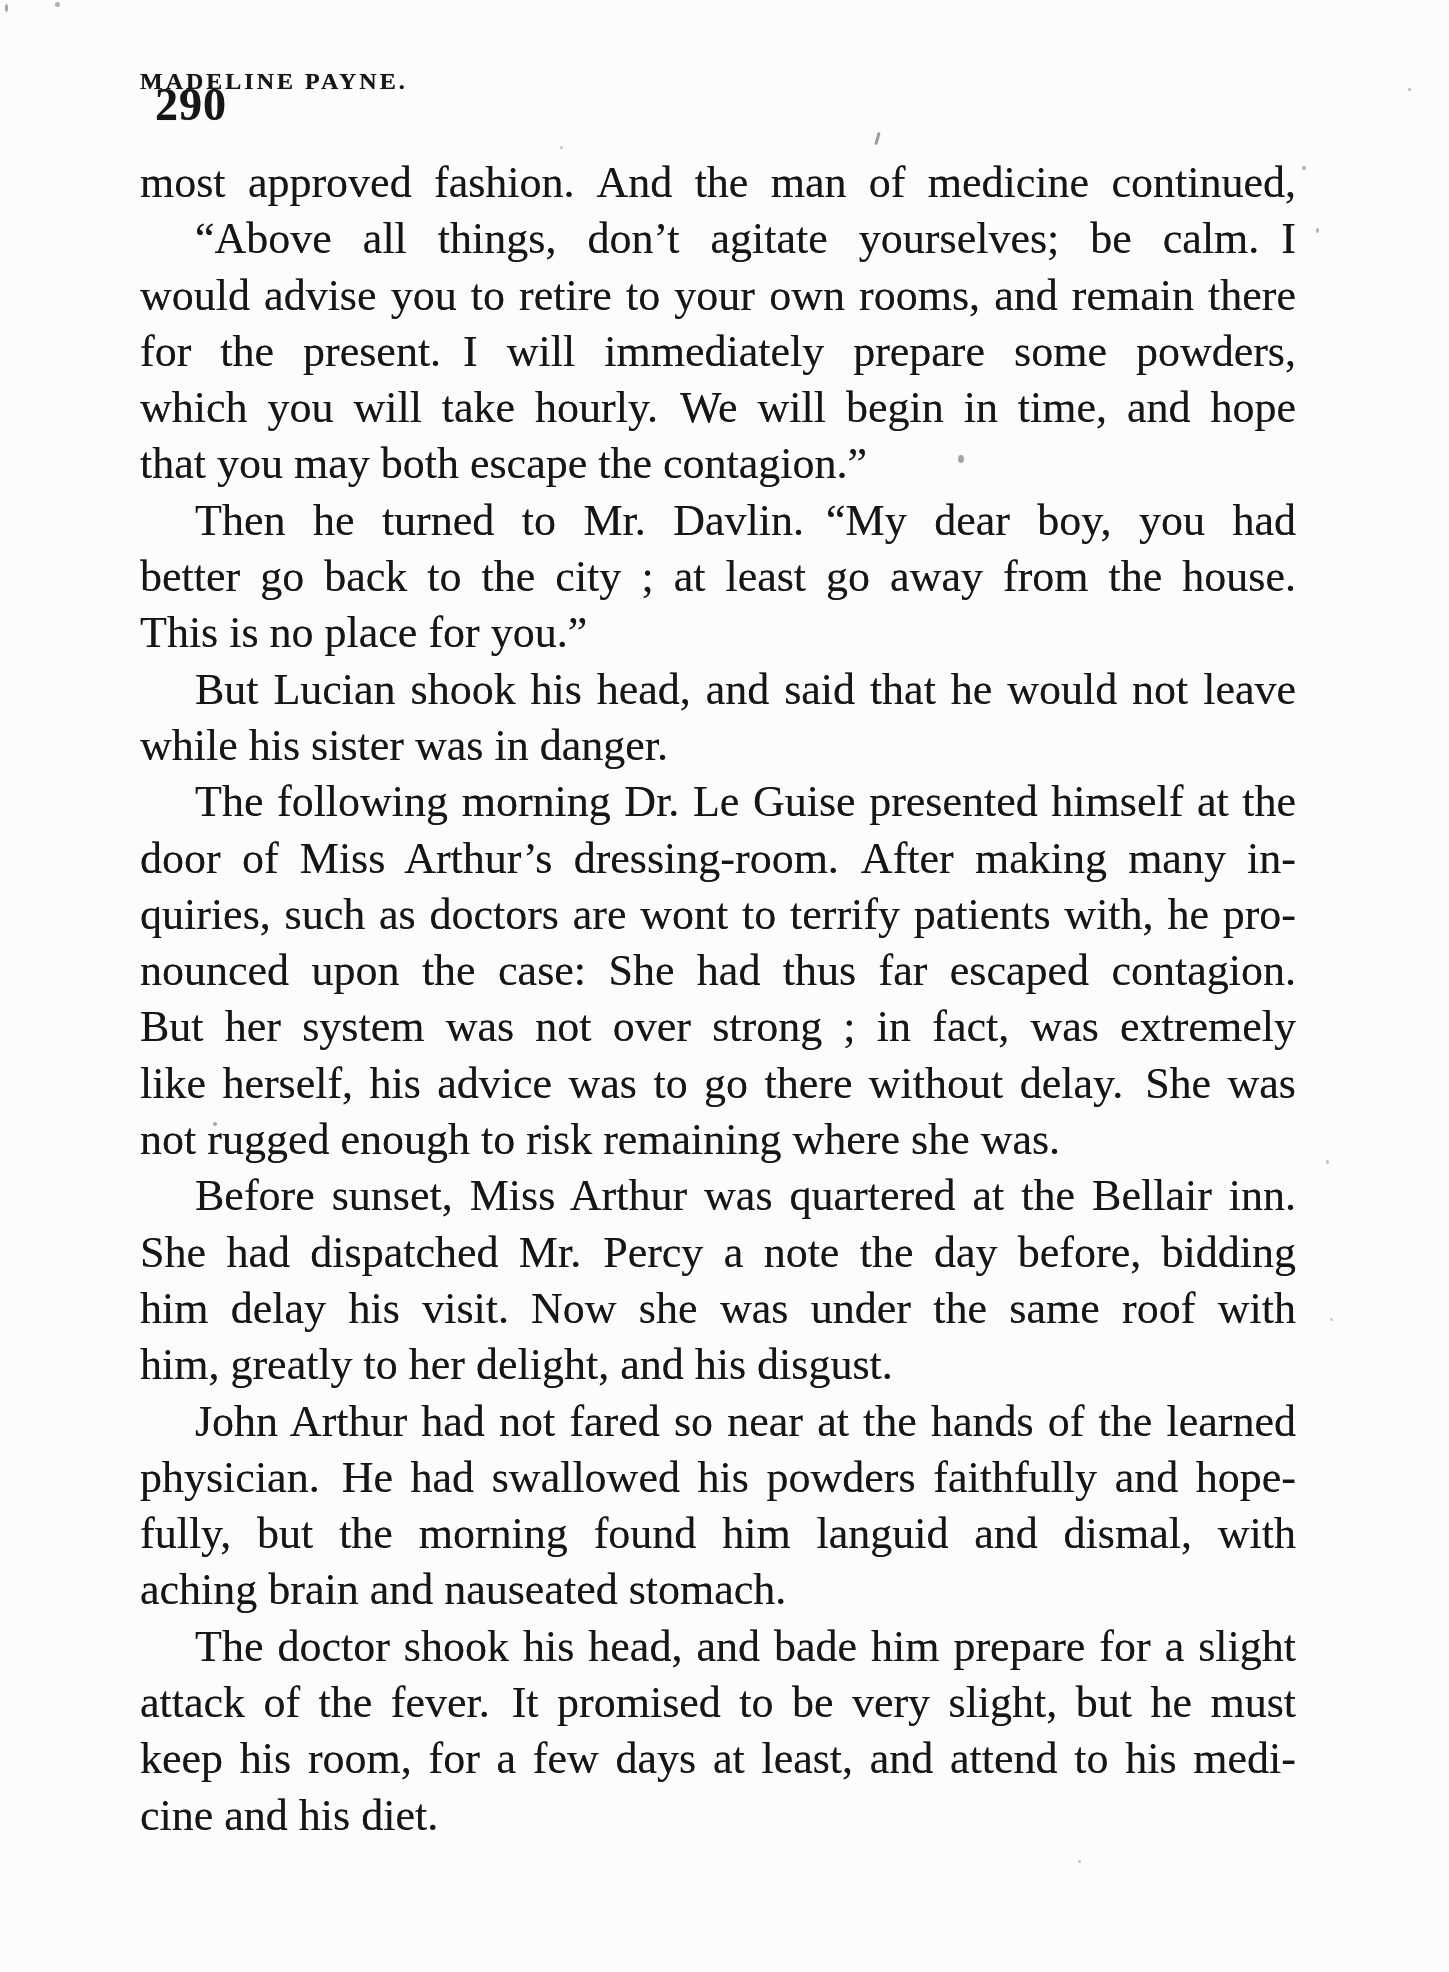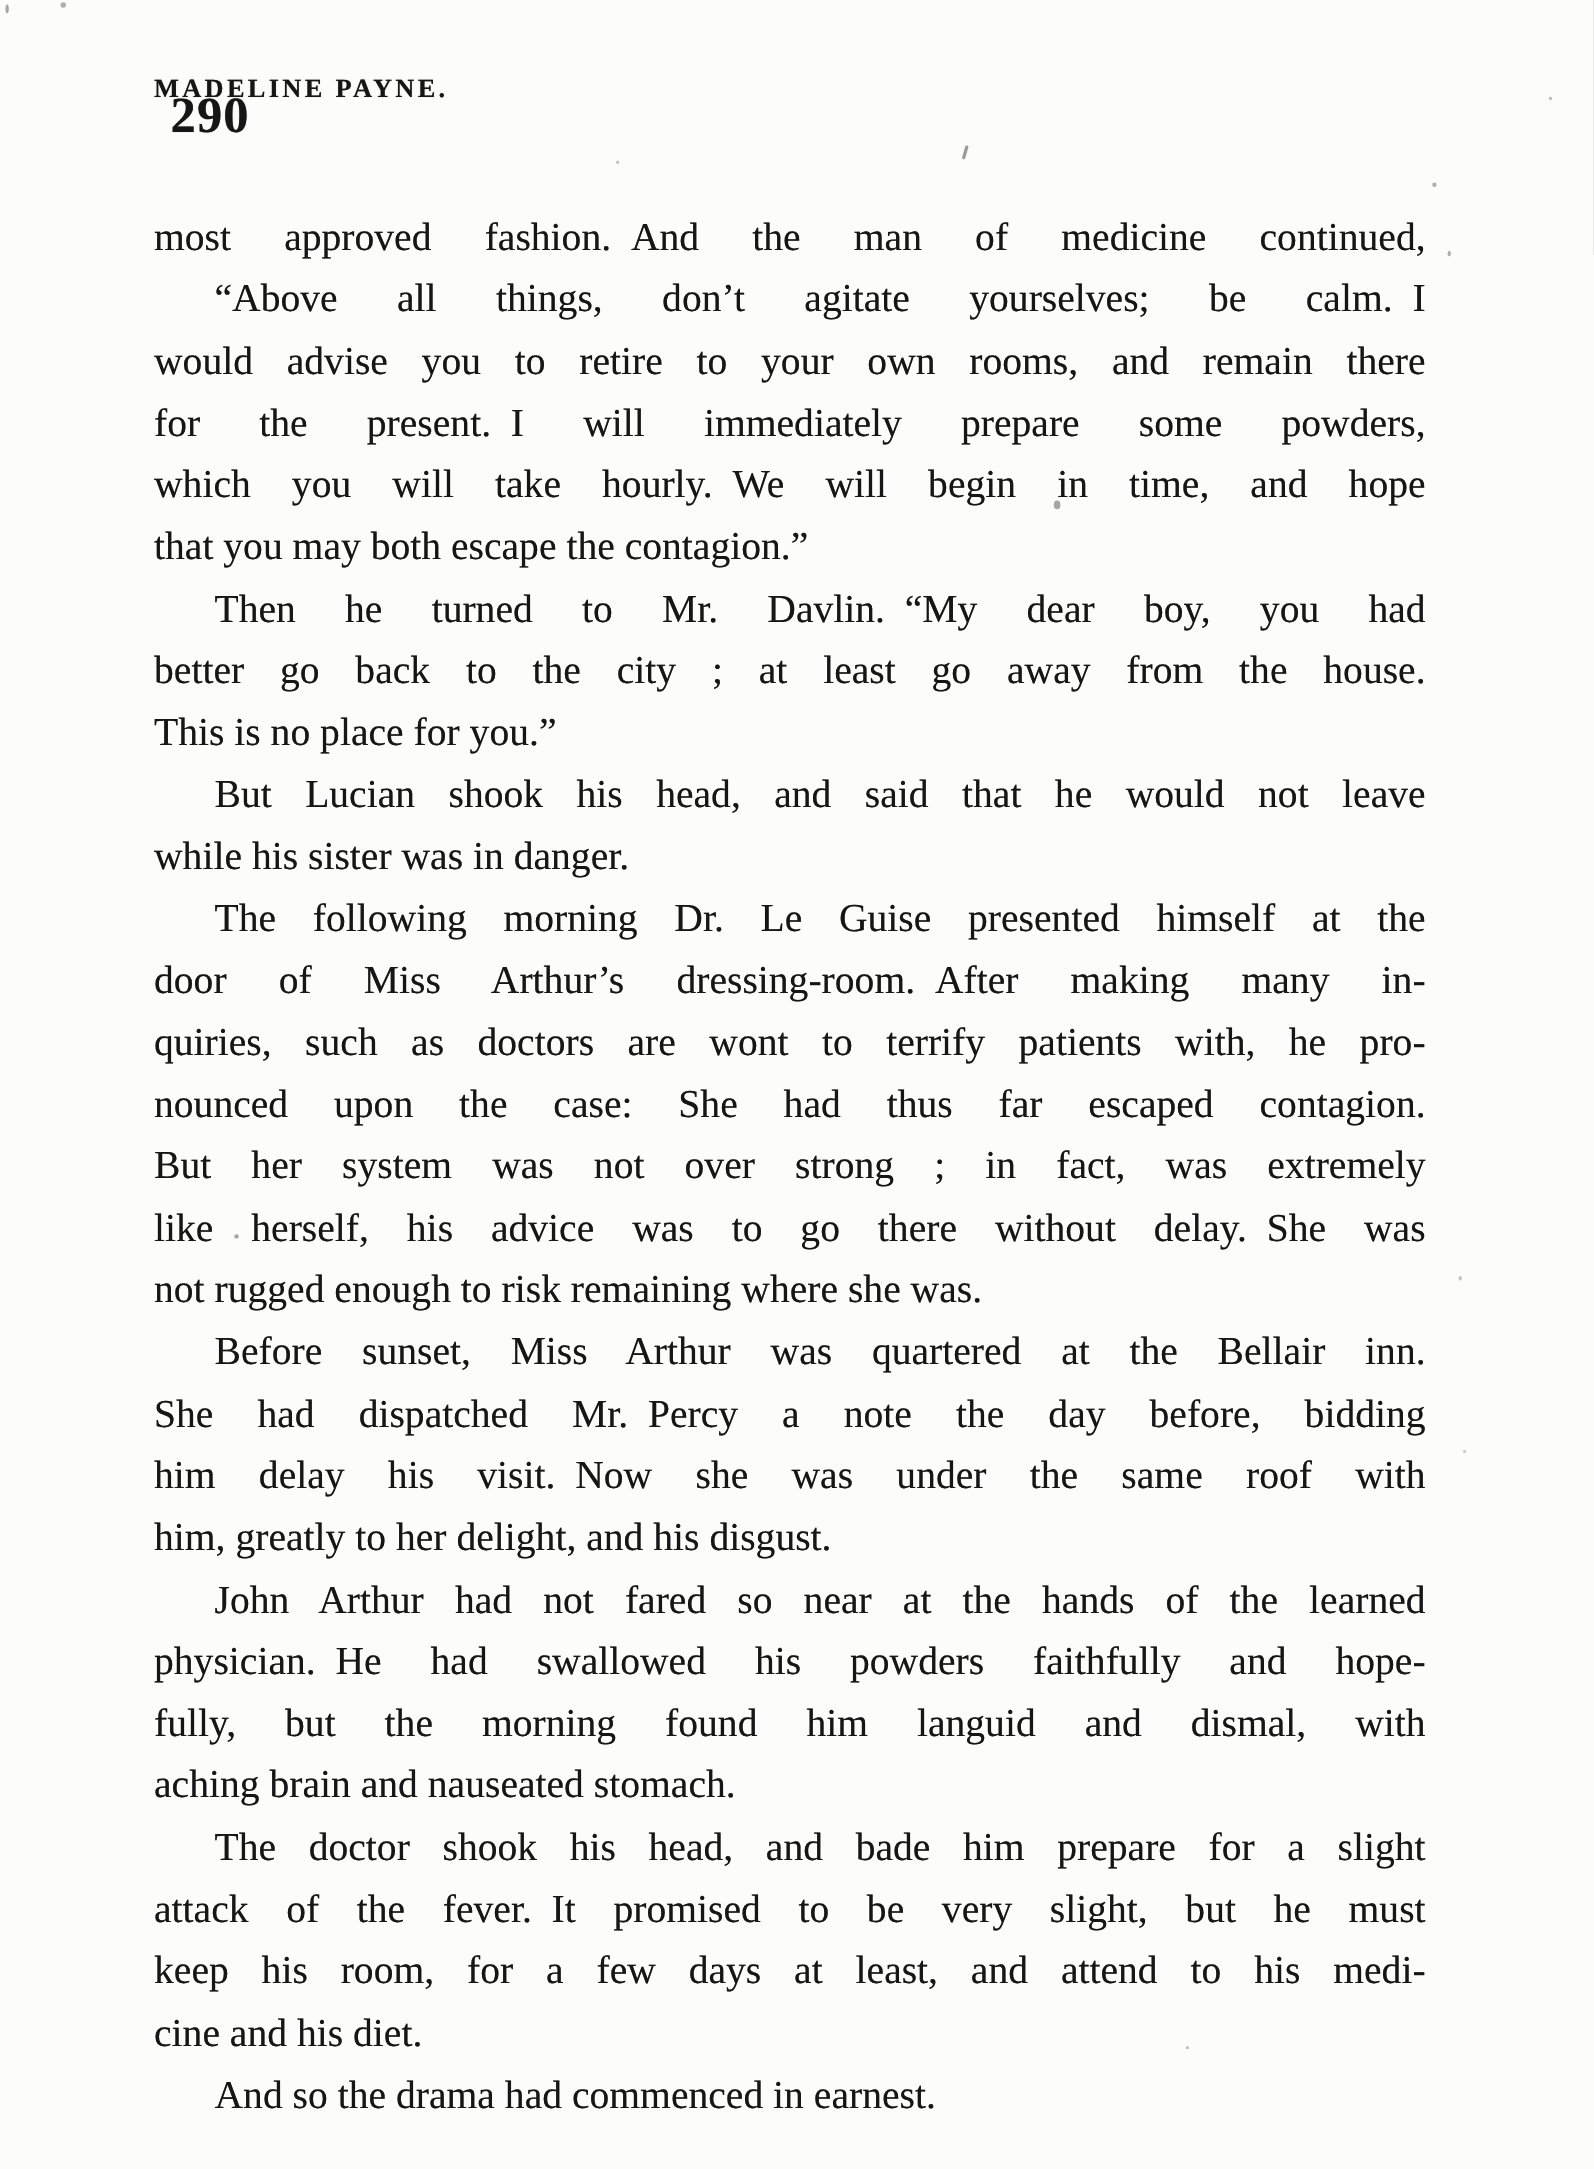--- a/index.html
+++ b/index.html
@@ -19,23 +19,22 @@
   }
   .running-title{
     position:absolute;left:140px;top:68px;width:1156px;
     text-align:left;
     font-size:24px;font-weight:700;letter-spacing:3px;
     text-shadow:0 0 .7px rgba(0,0,0,.6);
   }
   
   .text-block{
     position:absolute;left:140px;top:155px;width:1156px;
-    font-size:36px;line-height:56.3px;
+    font-size:44px;line-height:56.3px;
     text-shadow:0 0 .6px rgba(0,0,0,.55);
-    margin-top:32px;
   }
   .line{
     height:56.3px;
     text-align:justify;
     text-align-last:justify;
     white-space:normal;
   }
   .line.indent{ padding-left:55px; }
   .line.last{ text-align:center; text-align-last:left; }
   
@@ -77,21 +76,20 @@
     <div class="line">him delay his visit. Now she was under the same roof with</div>
     <div class="line last">him, greatly to her delight, and his disgust.</div>
     <div class="line indent">John Arthur had not fared so near at the hands of the learned</div>
     <div class="line">physician. He had swallowed his powders faithfully and hope-</div>
     <div class="line">fully, but the morning found him languid and dismal, with</div>
     <div class="line last">aching brain and nauseated stomach.</div>
     <div class="line indent">The doctor shook his head, and bade him prepare for a slight</div>
     <div class="line">attack of the fever. It promised to be very slight, but he must</div>
     <div class="line">keep his room, for a few days at least, and attend to his medi-</div>
     <div class="line last">cine and his diet.</div>
-    <div class="line indent last">And so the drama had commenced in earnest.</div>
   </div>
 
   <div class="speck" style="left:876px;top:132px;width:3px;height:13px;opacity:.5;transform:rotate(16deg);border-radius:2px;"></div>
   <div class="speck" style="left:1302px;top:166px;width:4px;height:4px;opacity:.4;"></div>
   <div class="speck" style="left:1316px;top:228px;width:3px;height:5px;opacity:.4;"></div>
   <div class="speck" style="left:958px;top:455px;width:6px;height:8px;opacity:.45;"></div>
   <div class="speck" style="left:55px;top:2px;width:5px;height:5px;opacity:.4;"></div>
   <div class="speck" style="left:5px;top:4px;width:3px;height:8px;opacity:.45;"></div>
   <div class="speck" style="left:1408px;top:88px;width:3px;height:3px;opacity:.35;"></div>
   <div class="speck" style="left:560px;top:146px;width:3px;height:3px;opacity:.3;"></div>

